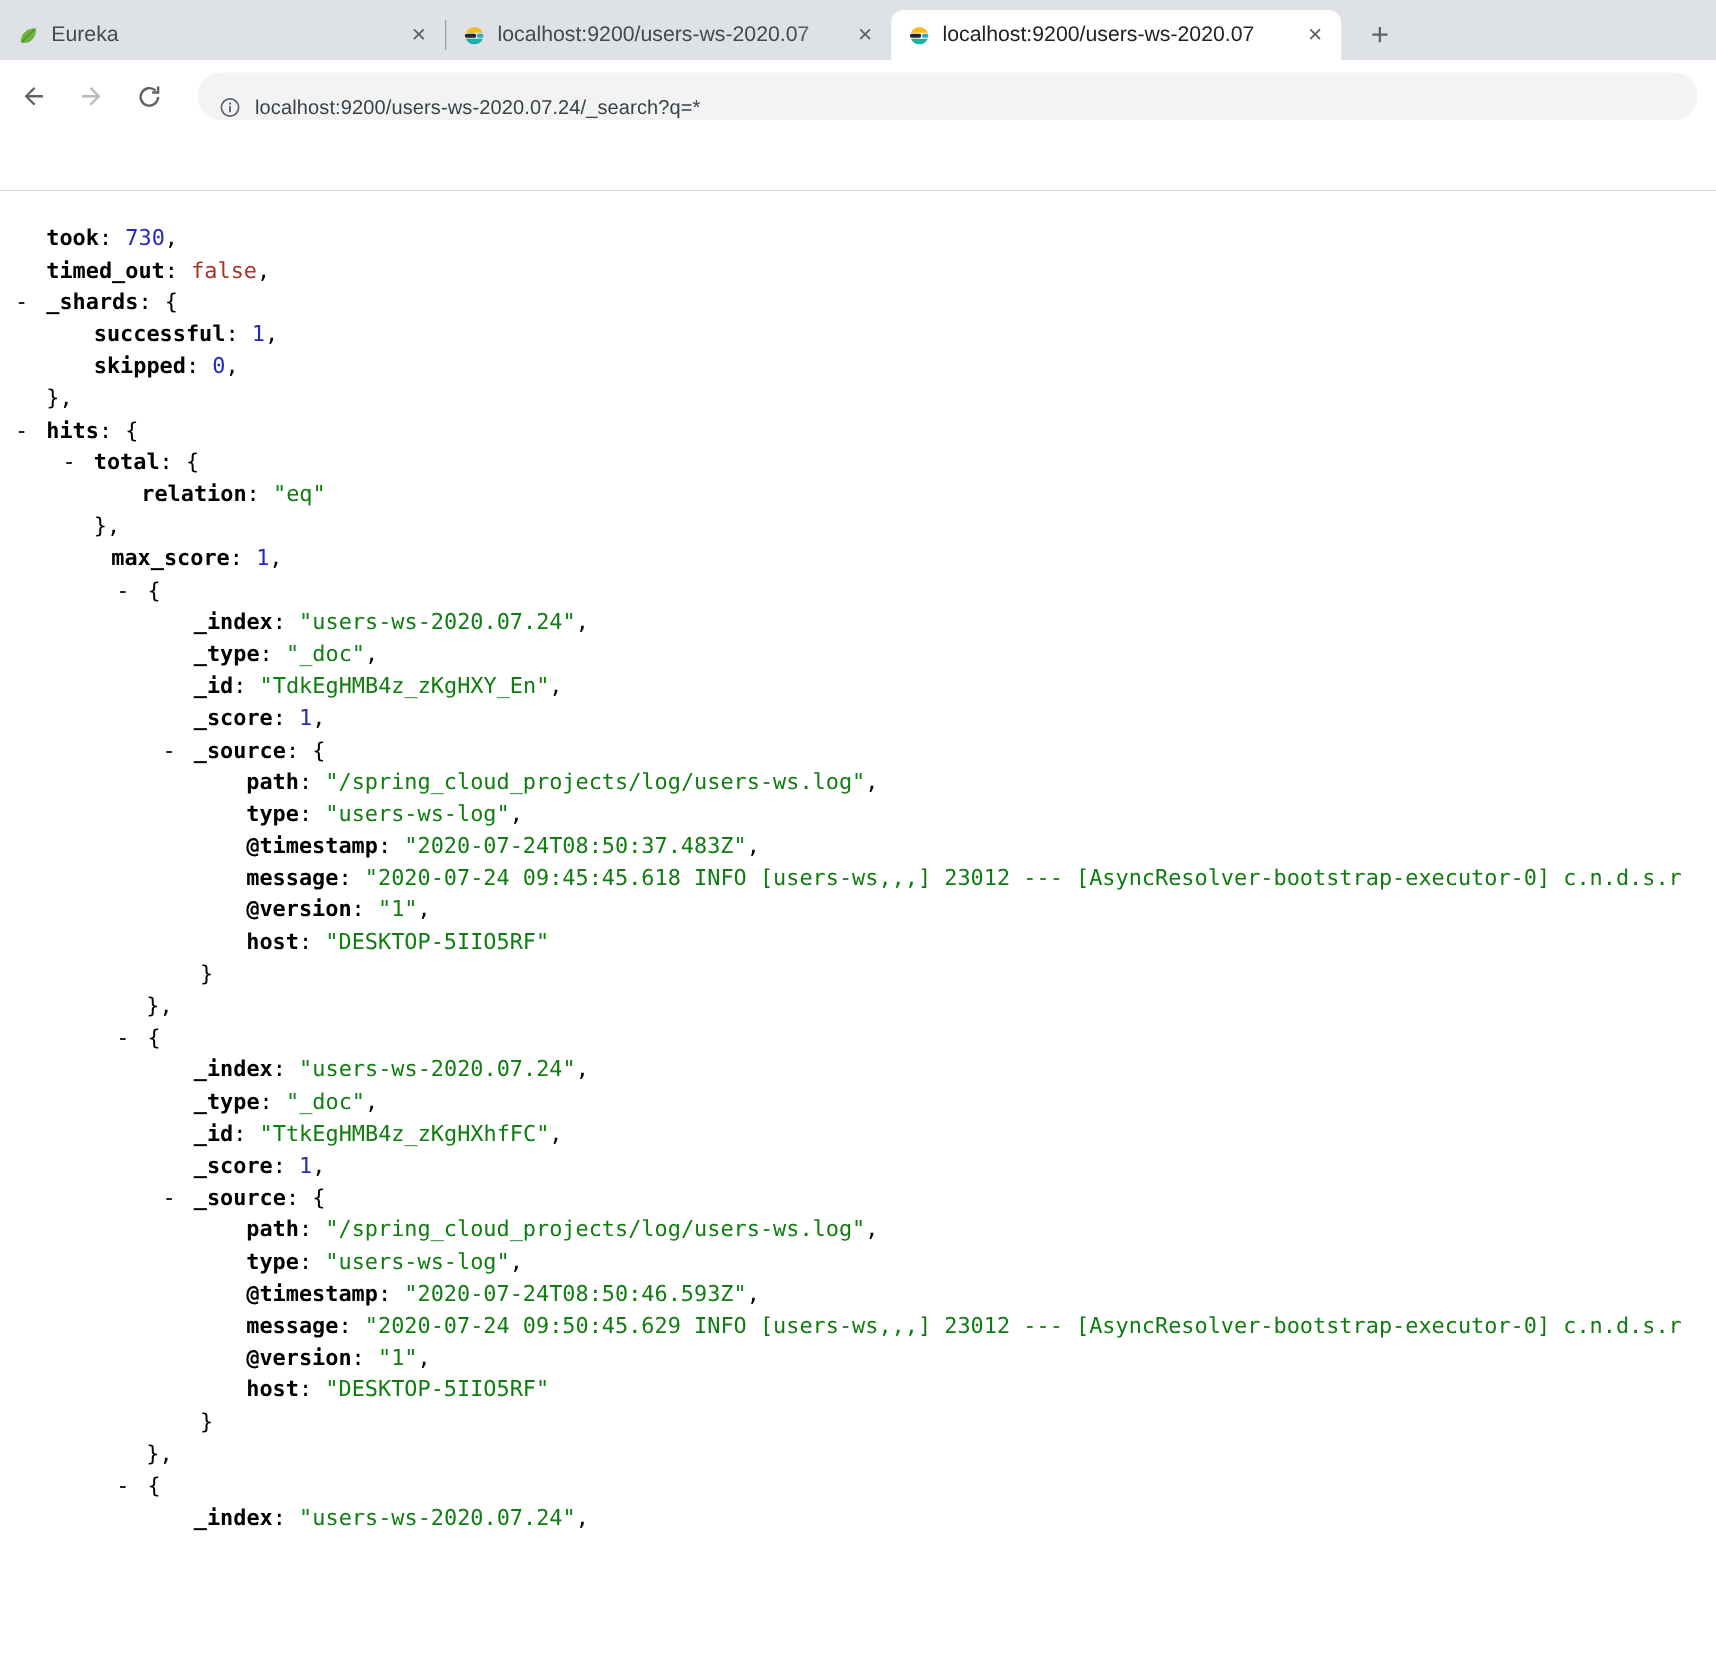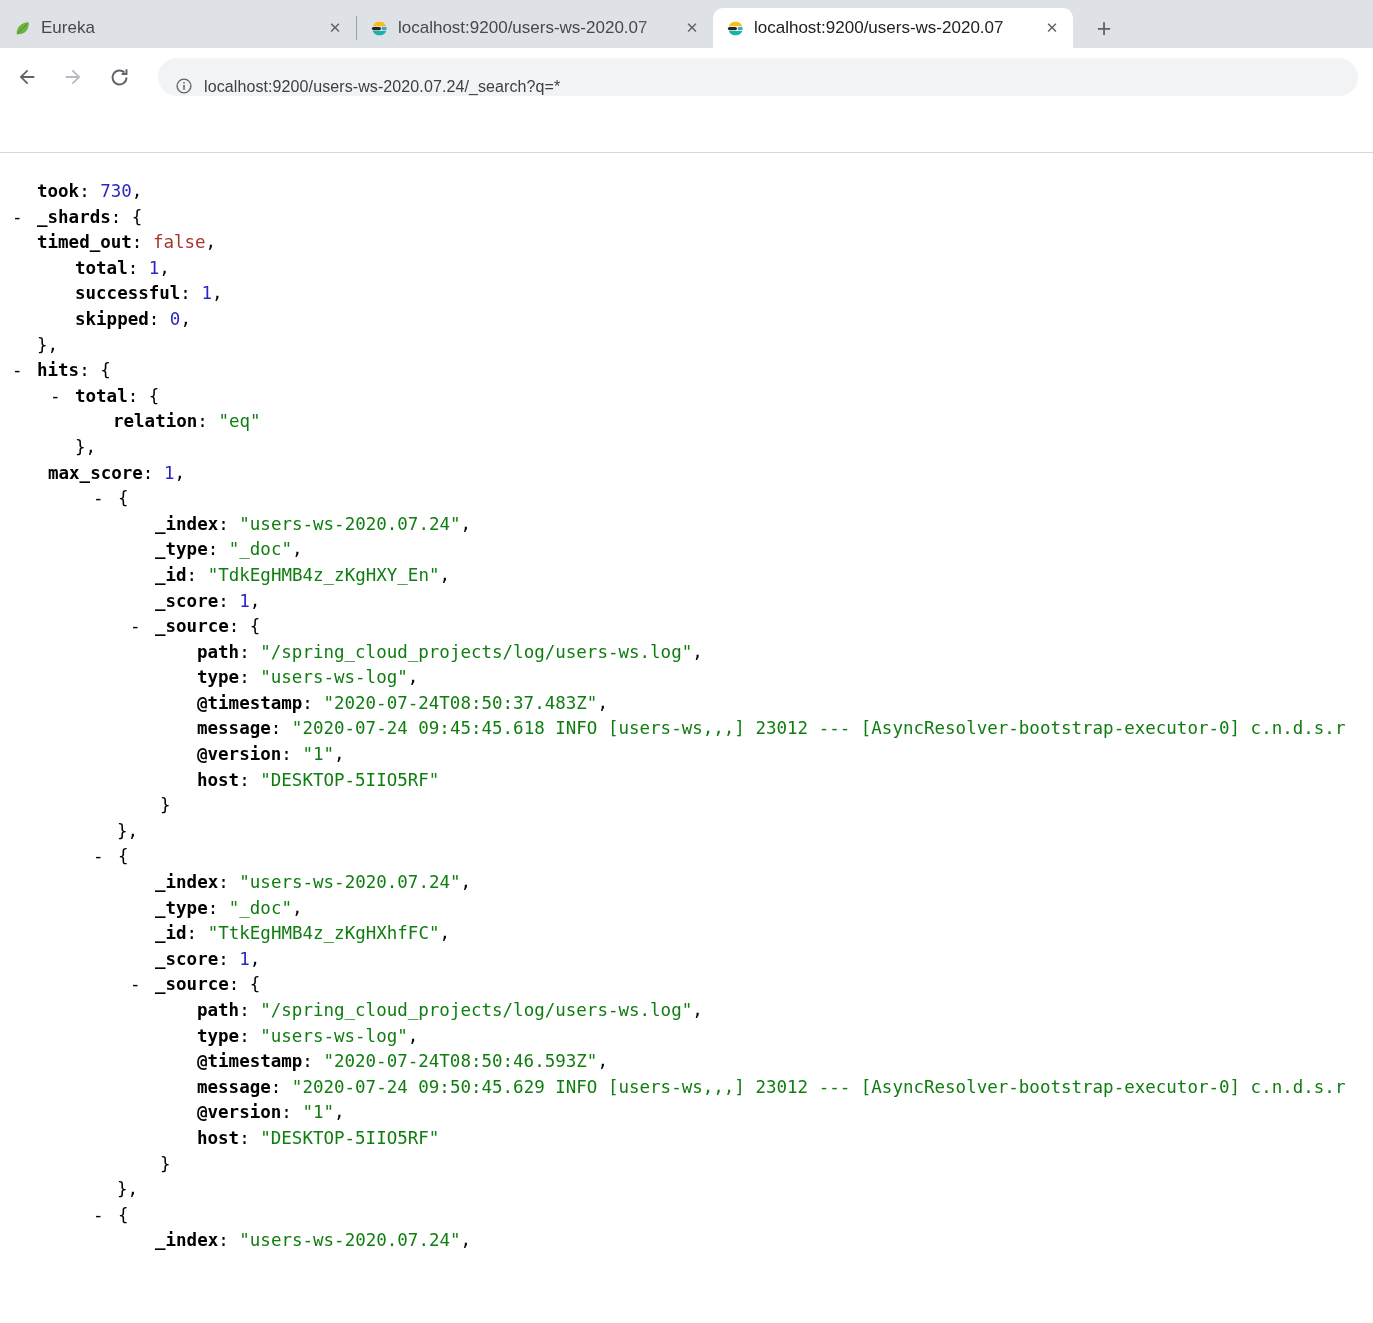--- a/index.html
+++ b/index.html
@@ -112,31 +112,30 @@
           <rect x="11" y="6.8" width="2" height="2" fill="#5f6368"></rect>
         </svg>
       </span>
       <span class="url-text">localhost:9200/users-ws-2020.07.24/_search?q=*</span>
     </div>
   </div>
 </div>
 
 <div class="content">
     <div class="ln" style="padding-left: 37px;"><span class="k">took</span><span class="p">: </span><span class="t-num">730</span><span class="p">,</span></div>
+    <div class="ln" style="padding-left: 37px;"><span class="k">timed_out</span><span class="p">: </span><span class="t-bool">false</span><span class="p">,</span></div>
     <div class="ln" style="padding-left: 12px;"><span class="dash">- </span><span class="k">_shards</span><span class="p">: </span><span class="t-punc">{</span></div>
-    <div class="ln" style="padding-left: 37px;"><span class="k">timed_out</span><span class="p">: </span><span class="t-bool">false</span><span class="p">,</span></div>
-    <div class="ln" style="padding-left: 75px;"><span class="k">total</span><span class="p">: </span><span class="t-num">1</span><span class="p">,</span></div>
     <div class="ln" style="padding-left: 75px;"><span class="k">successful</span><span class="p">: </span><span class="t-num">1</span><span class="p">,</span></div>
     <div class="ln" style="padding-left: 75px;"><span class="k">skipped</span><span class="p">: </span><span class="t-num">0</span><span class="p">,</span></div>
     <div class="ln" style="padding-left: 37px;"><span class="t-punc">},</span></div>
     <div class="ln" style="padding-left: 12px;"><span class="dash">- </span><span class="k">hits</span><span class="p">: </span><span class="t-punc">{</span></div>
     <div class="ln" style="padding-left: 50px;"><span class="dash">- </span><span class="k">total</span><span class="p">: </span><span class="t-punc">{</span></div>
     <div class="ln" style="padding-left: 113px;"><span class="k">relation</span><span class="p">: </span><span class="t-str">"eq"</span></div>
     <div class="ln" style="padding-left: 75px;"><span class="t-punc">},</span></div>
-    <div class="ln" style="padding-left: 48px;"><span class="k">max_score</span><span class="p">: </span><span class="t-num">1</span><span class="p">,</span></div>
+    <div class="ln" style="padding-left: 89px;"><span class="k">max_score</span><span class="p">: </span><span class="t-num">1</span><span class="p">,</span></div>
     <div class="ln" style="padding-left: 93px;"><span class="dash">- </span><span class="t-punc">{</span></div>
     <div class="ln" style="padding-left: 155px;"><span class="k">_index</span><span class="p">: </span><span class="t-str">"users-ws-2020.07.24"</span><span class="p">,</span></div>
     <div class="ln" style="padding-left: 155px;"><span class="k">_type</span><span class="p">: </span><span class="t-str">"_doc"</span><span class="p">,</span></div>
     <div class="ln" style="padding-left: 155px;"><span class="k">_id</span><span class="p">: </span><span class="t-str">"TdkEgHMB4z_zKgHXY_En"</span><span class="p">,</span></div>
     <div class="ln" style="padding-left: 155px;"><span class="k">_score</span><span class="p">: </span><span class="t-num">1</span><span class="p">,</span></div>
     <div class="ln" style="padding-left: 130px;"><span class="dash">- </span><span class="k">_source</span><span class="p">: </span><span class="t-punc">{</span></div>
     <div class="ln" style="padding-left: 197px;"><span class="k">path</span><span class="p">: </span><span class="t-str">"/spring_cloud_projects/log/users-ws.log"</span><span class="p">,</span></div>
     <div class="ln" style="padding-left: 197px;"><span class="k">type</span><span class="p">: </span><span class="t-str">"users-ws-log"</span><span class="p">,</span></div>
     <div class="ln" style="padding-left: 197px;"><span class="k">@timestamp</span><span class="p">: </span><span class="t-str">"2020-07-24T08:50:37.483Z"</span><span class="p">,</span></div>
     <div class="ln" style="padding-left: 197px;"><span class="k">message</span><span class="p">: </span><span class="t-str">"2020-07-24 09:45:45.618 INFO [users-ws,,,] 23012 --- [AsyncResolver-bootstrap-executor-0] c.n.d.s.r</span></div>

